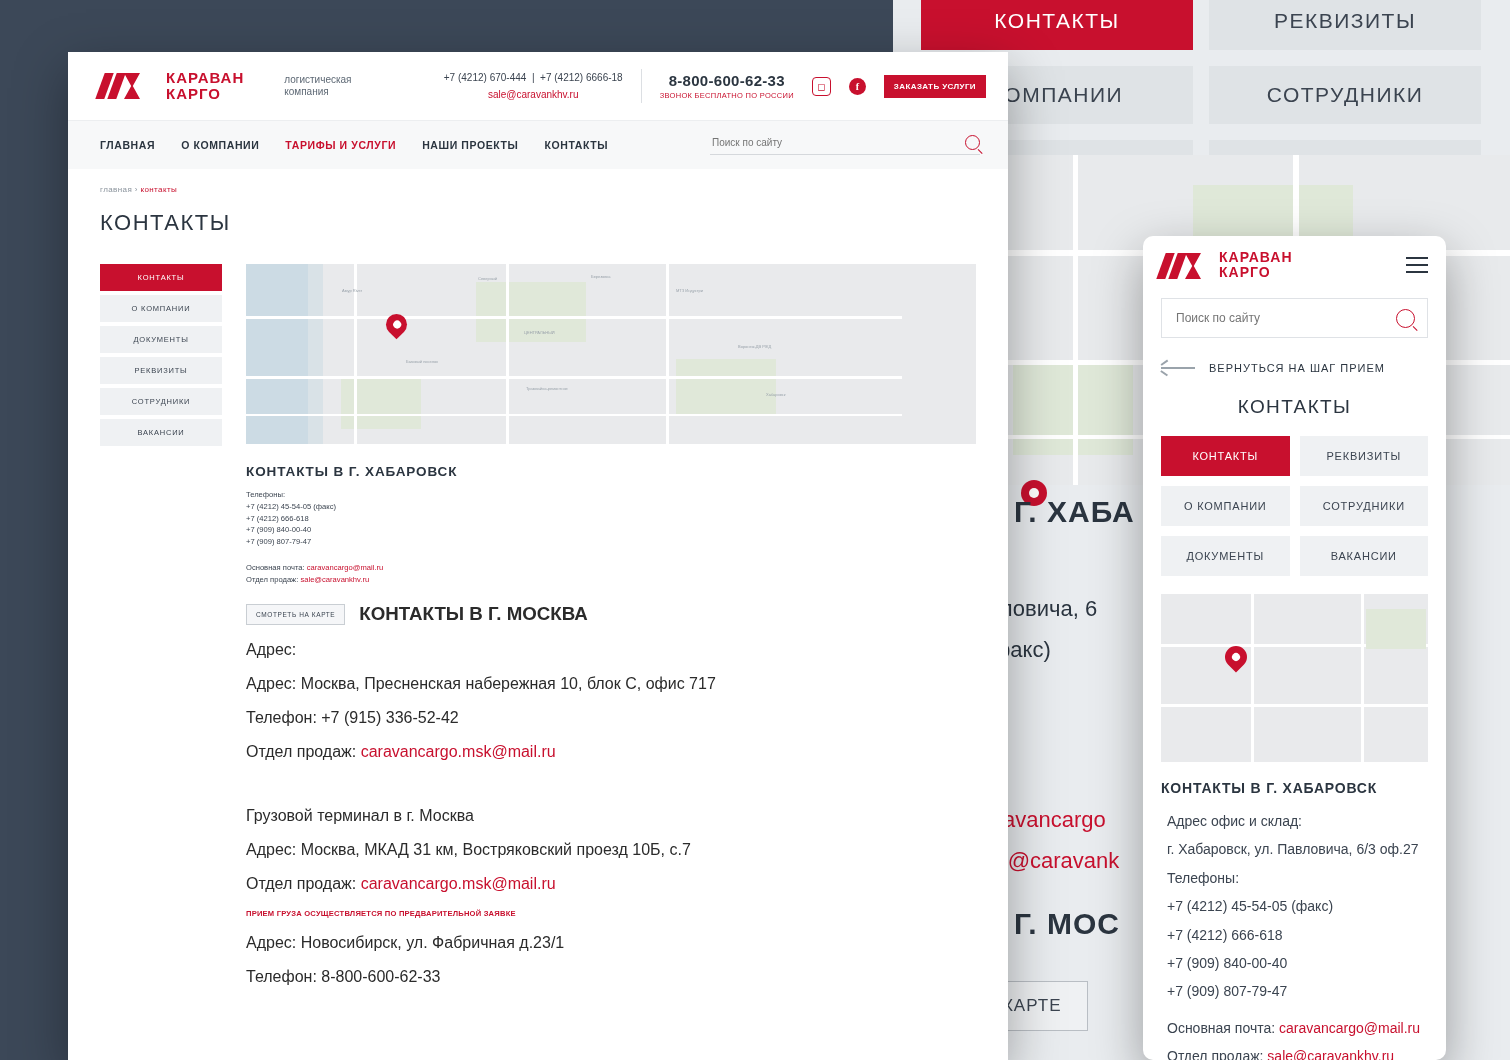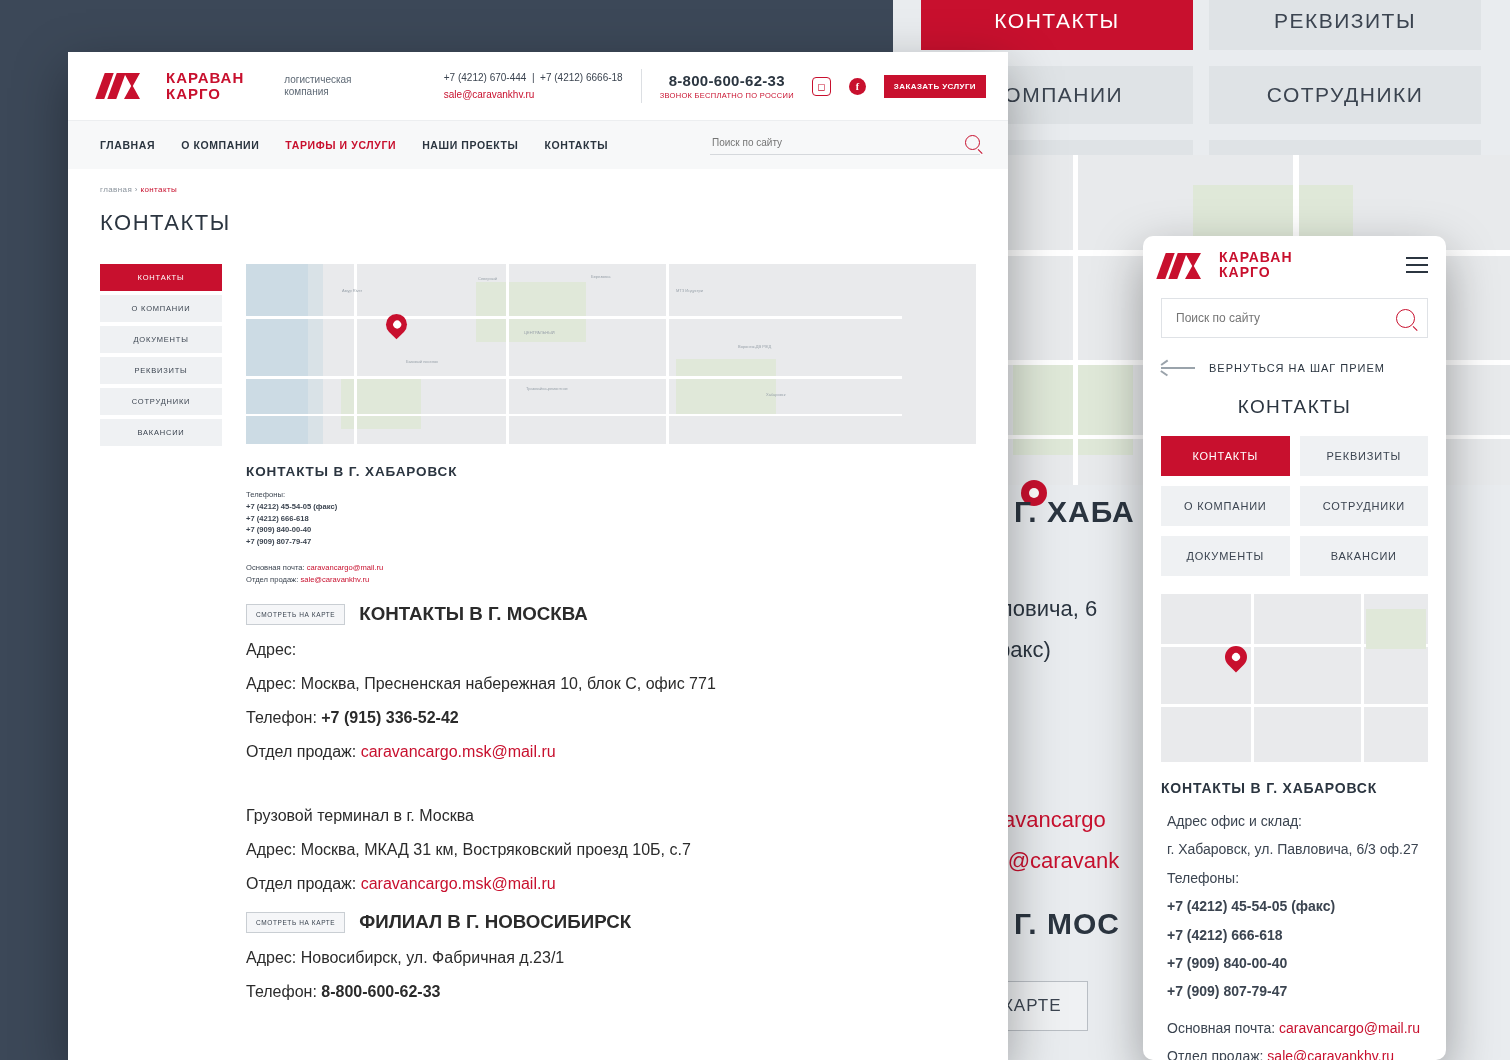--- a/index.html
+++ b/index.html
@@ -60,21 +60,21 @@
   .logo-wrap{display:flex;align-items:center;gap:14px;}
   .logo-mark{width:52px;height:26px;position:relative;}
   .logo-mark span{position:absolute;top:0;width:9px;height:26px;background:#c8102e;transform:skewX(-20deg);}
   .logo-mark span:nth-child(1){left:0;}
   .logo-mark span:nth-child(2){left:12px;}
   .logo-mark span:nth-child(3){left:24px;width:16px;clip-path:polygon(0 0,100% 0,55% 50%,100% 100%,0 100%,45% 50%);transform:none;}
   .logo-text{line-height:1.05;}
   .logo-text .l1,.logo-text .l2{font-weight:700;font-size:15px;letter-spacing:1px;color:#c8102e;}
   .logo-sub{font-size:10px;color:#5d6874;line-height:1.25;margin-left:26px;}
   .contacts-top{margin-left:auto;display:flex;align-items:center;padding-right:22px;gap:18px;}
-  .phones-small{font-size:10px;color:#3b4450;text-align:left;line-height:1.7;}
+  .phones-small{font-size:10px;color:#3b4450;text-align:center;line-height:1.7;}
   .phones-small a{color:#c8102e;text-decoration:none;}
   .sep-v{width:1px;height:34px;background:#dcdfe3;}
   .phone-big{text-align:center;}
   .phone-big .num{font-size:15px;font-weight:700;color:#2b3540;letter-spacing:.3px;}
   .phone-big .cap{font-size:7.5px;color:#c8102e;letter-spacing:.3px;margin-top:2px;}
   .soc{width:17px;height:17px;border:1.4px solid #c8102e;border-radius:4px;display:inline-flex;align-items:center;justify-content:center;color:#c8102e;font-size:10px;}
   .soc.fb{border-radius:50%;background:#c8102e;color:#fff;border:none;font-weight:700;font-family:"Liberation Serif",serif;}
   .btn-call{background:#c8102e;color:#fff;font-size:8px;font-weight:700;letter-spacing:.4px;padding:7px 10px;white-space:nowrap;}
   .navbar{height:48px;background:#f7f8f9;display:flex;align-items:center;padding-left:32px;border-top:1px solid #eceef0;}
   .nav-item{font-size:10.5px;font-weight:700;letter-spacing:.6px;color:#2b3540;margin-right:26px;text-transform:uppercase;}
@@ -95,21 +95,21 @@
   .map{height:180px;background:#e9eaec;position:relative;overflow:hidden;}
   .map .rd{position:absolute;background:#fff;}
   .map .gr{position:absolute;background:#e0e8d9;}
   .map .wa{position:absolute;background:#ccdbe4;}
   .map .lbl{position:absolute;font-size:4px;color:#9aa3ab;}
   .pin{position:absolute;left:140px;top:50px;width:21px;height:21px;background:#c8102e;border-radius:50% 50% 50% 0;transform:rotate(-45deg);}
   .pin:after{content:"";position:absolute;left:6.5px;top:6.5px;width:8px;height:8px;background:#fff;border-radius:50%;}
   .blk{margin-top:20px;}
   .blk h3{font-size:13.5px;letter-spacing:.9px;color:#2b3540;margin:0 0 10px 0;font-weight:700;}
   .blk p{font-size:7.6px;line-height:1.55;margin:0;color:#3b4450;}
-  .b{font-weight:700;}
+  .b{font-weight:400;}
   .lnk{color:#c8102e;text-decoration:none;}
   .note{color:#c8102e;font-size:7.6px;font-weight:700;letter-spacing:.2px;margin-top:10px;}
   .row-head{display:flex;align-items:center;gap:14px;margin-top:18px;margin-bottom:8px;}
   .map-btn{border:1px solid #c9ced3;background:#f5f6f8;color:#3b4450;font-size:6.5px;letter-spacing:.6px;padding:6px 9px;white-space:nowrap;}
   .row-head h3{margin:0;}
   .spacer{height:14px;}
   
   .phone{
     position:absolute;left:1143px;top:236px;width:303px;height:824px;
     background:#fff;border-radius:10px;overflow:hidden;
@@ -304,33 +304,30 @@
             <span>Отдел продаж: </span><a class="lnk" href="#">sale@caravankhv.ru</a>
           </p>
         </div>
 
         <div class="row-head">
           <div class="map-btn">СМОТРЕТЬ НА КАРТЕ</div>
           <h3>КОНТАКТЫ В Г. МОСКВА</h3>
         </div>
         <div>
           <p>Адрес:</p>
-          <p>Адрес: Москва, Пресненская набережная 10, блок С, офис 771</p>
+          <p>Адрес: Москва, Пресненская набережная 10, блок С, офис 717</p>
           <p><span>Телефон: </span><span class="b">+7 (915) 336-52-42</span></p>
           <p><span>Отдел продаж: </span><a class="lnk" href="#">caravancargo.msk@mail.ru</a></p>
           <div class="spacer"></div>
           <p>Грузовой терминал в г. Москва</p>
           <p>Адрес: Москва, МКАД 31 км, Востряковский проезд 10Б, с.7</p>
           <p><span>Отдел продаж: </span><a class="lnk" href="#">caravancargo.msk@mail.ru</a></p>
-        </div>
-
-        <div class="row-head">
-          <div class="map-btn">СМОТРЕТЬ НА КАРТЕ</div>
-          <h3>ФИЛИАЛ В Г. НОВОСИБИРСК</h3>
-        </div>
+          <div class="note">ПРИЕМ ГРУЗА ОСУЩЕСТВЛЯЕТСЯ ПО ПРЕДВАРИТЕЛЬНОЙ ЗАЯВКЕ</div>
+        </div>
+
         <div>
           <p>Адрес: Новосибирск, ул. Фабричная д.23/1</p>
           <p><span>Телефон: </span><span class="b">8-800-600-62-33</span></p>
 
         </div>
 
       </div>
     </div>
   </div>
 </div>

